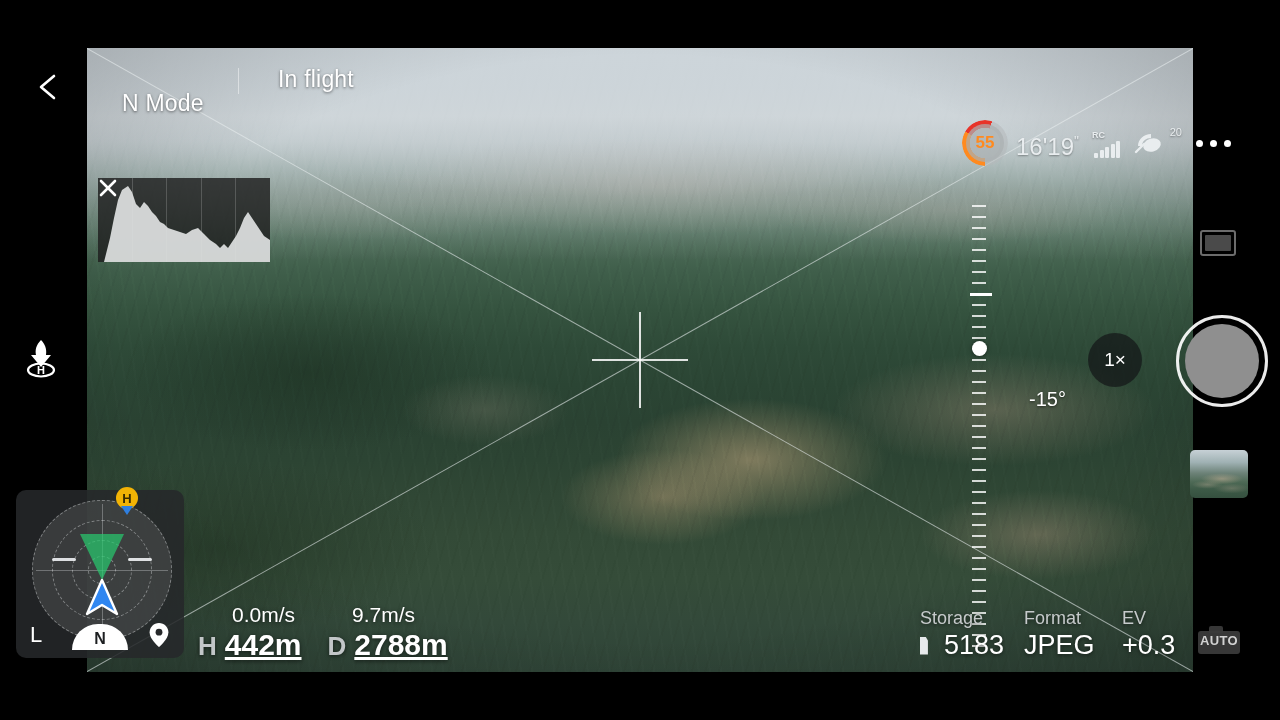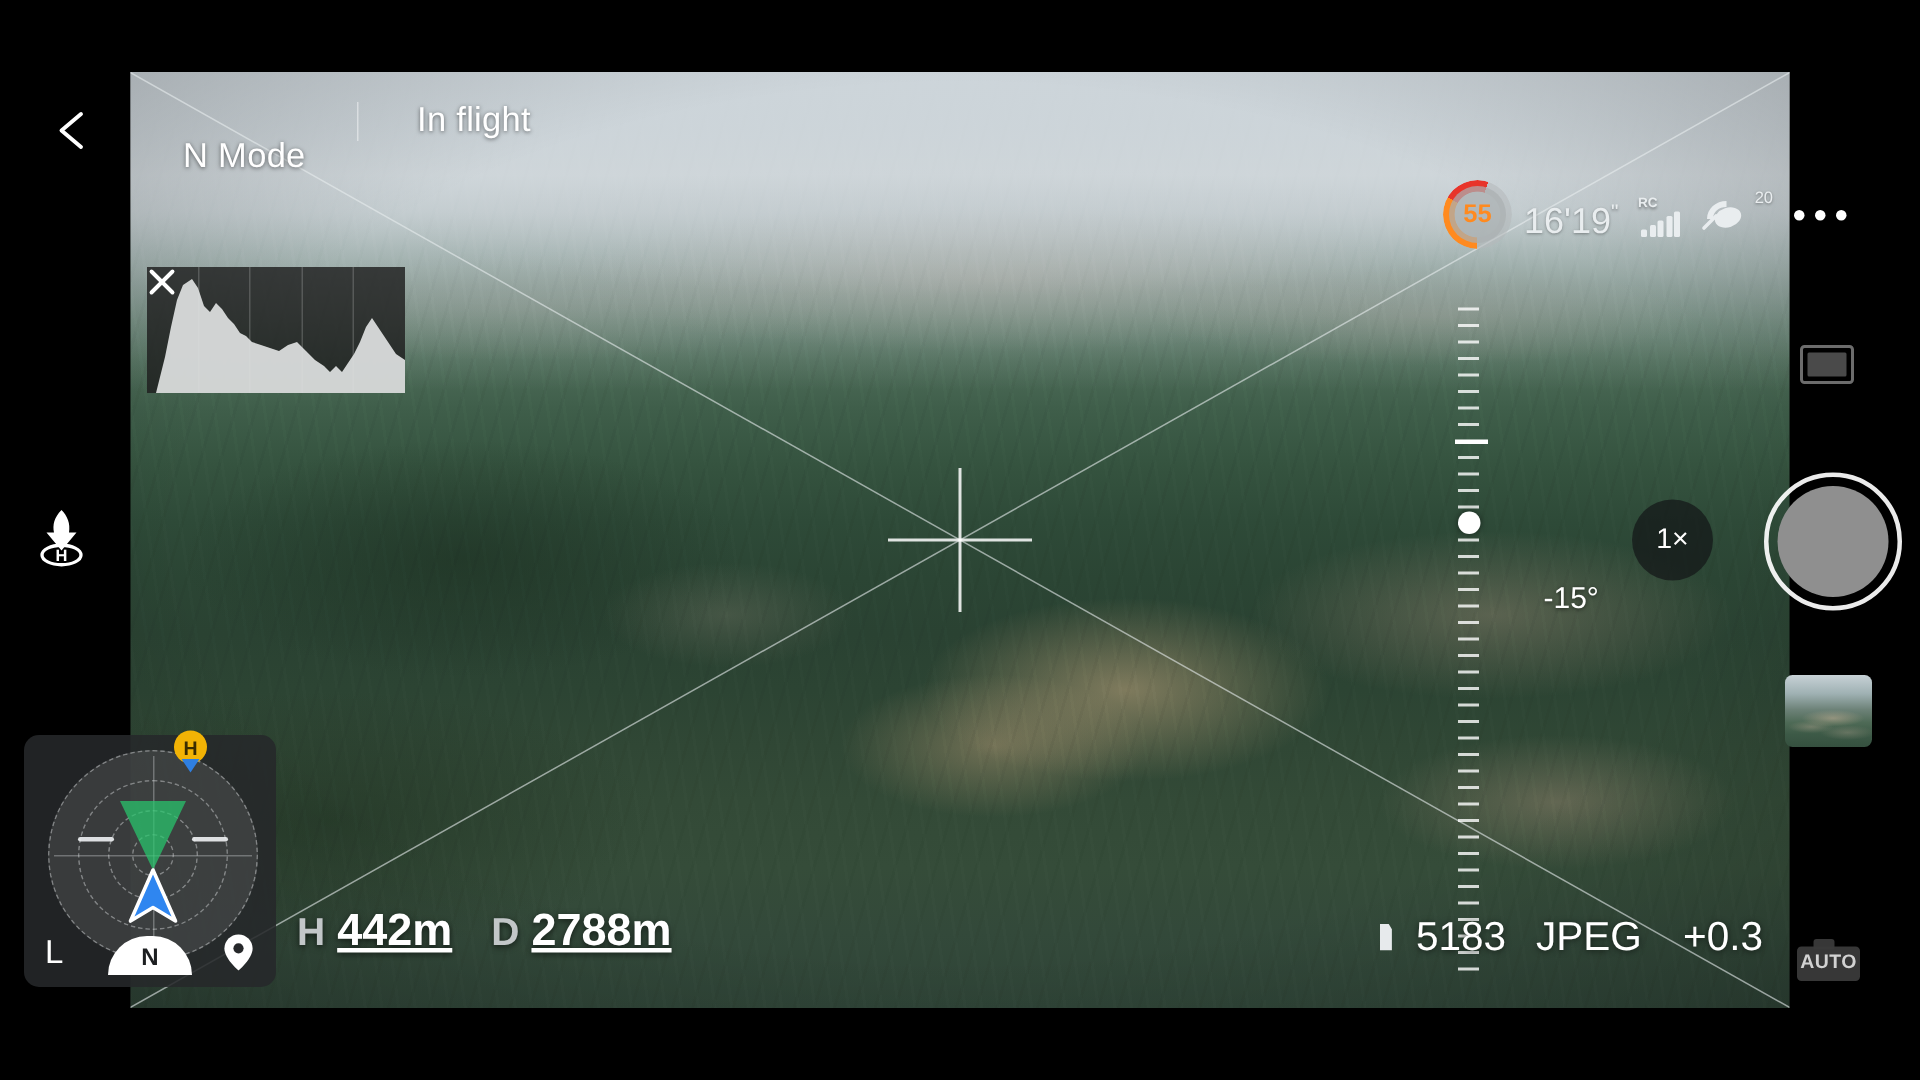--- a/index.html
+++ b/index.html
@@ -401,33 +401,42 @@
     </div>
 
     <svg id="radar-pin" viewBox="0 0 22 26">
       <path d="M11 1 C5.8 1, 1.6 5.2, 1.6 10.4 C1.6 17.2, 11 25, 11 25 S20.4 17.2, 20.4 10.4
                C20.4 5.2, 16.2 1, 11 1 Z" fill="#fff"></path>
       <circle cx="11" cy="10.2" r="3.4" fill="#26282a"></circle>
     </svg>
   </div>
 
   <div id="telemetry">
+    <div class="row1">
+      <span>0.0m/s</span>
+      <span>9.7m/s</span>
+    </div>
     <div class="row2">
       <div class="grp">
         <span class="key">H</span>
         <span class="val">442m</span>
       </div>
       <div class="grp g2">
         <span class="key">D</span>
         <span class="val">2788m</span>
       </div>
     </div>
   </div>
 
   <div id="caminfo">
+    <div class="labels">
+      <span>Storage</span>
+      <span>Format</span>
+      <span>EV</span>
+    </div>
     <div class="values">
       <span class="storage-v">
         <i class="sd-icon"></i>
         <b style="font-weight:500">5183</b>
       </span>
       <span class="fmt-v">JPEG</span>
       <span>+0.3</span>
     </div>
   </div>
 

